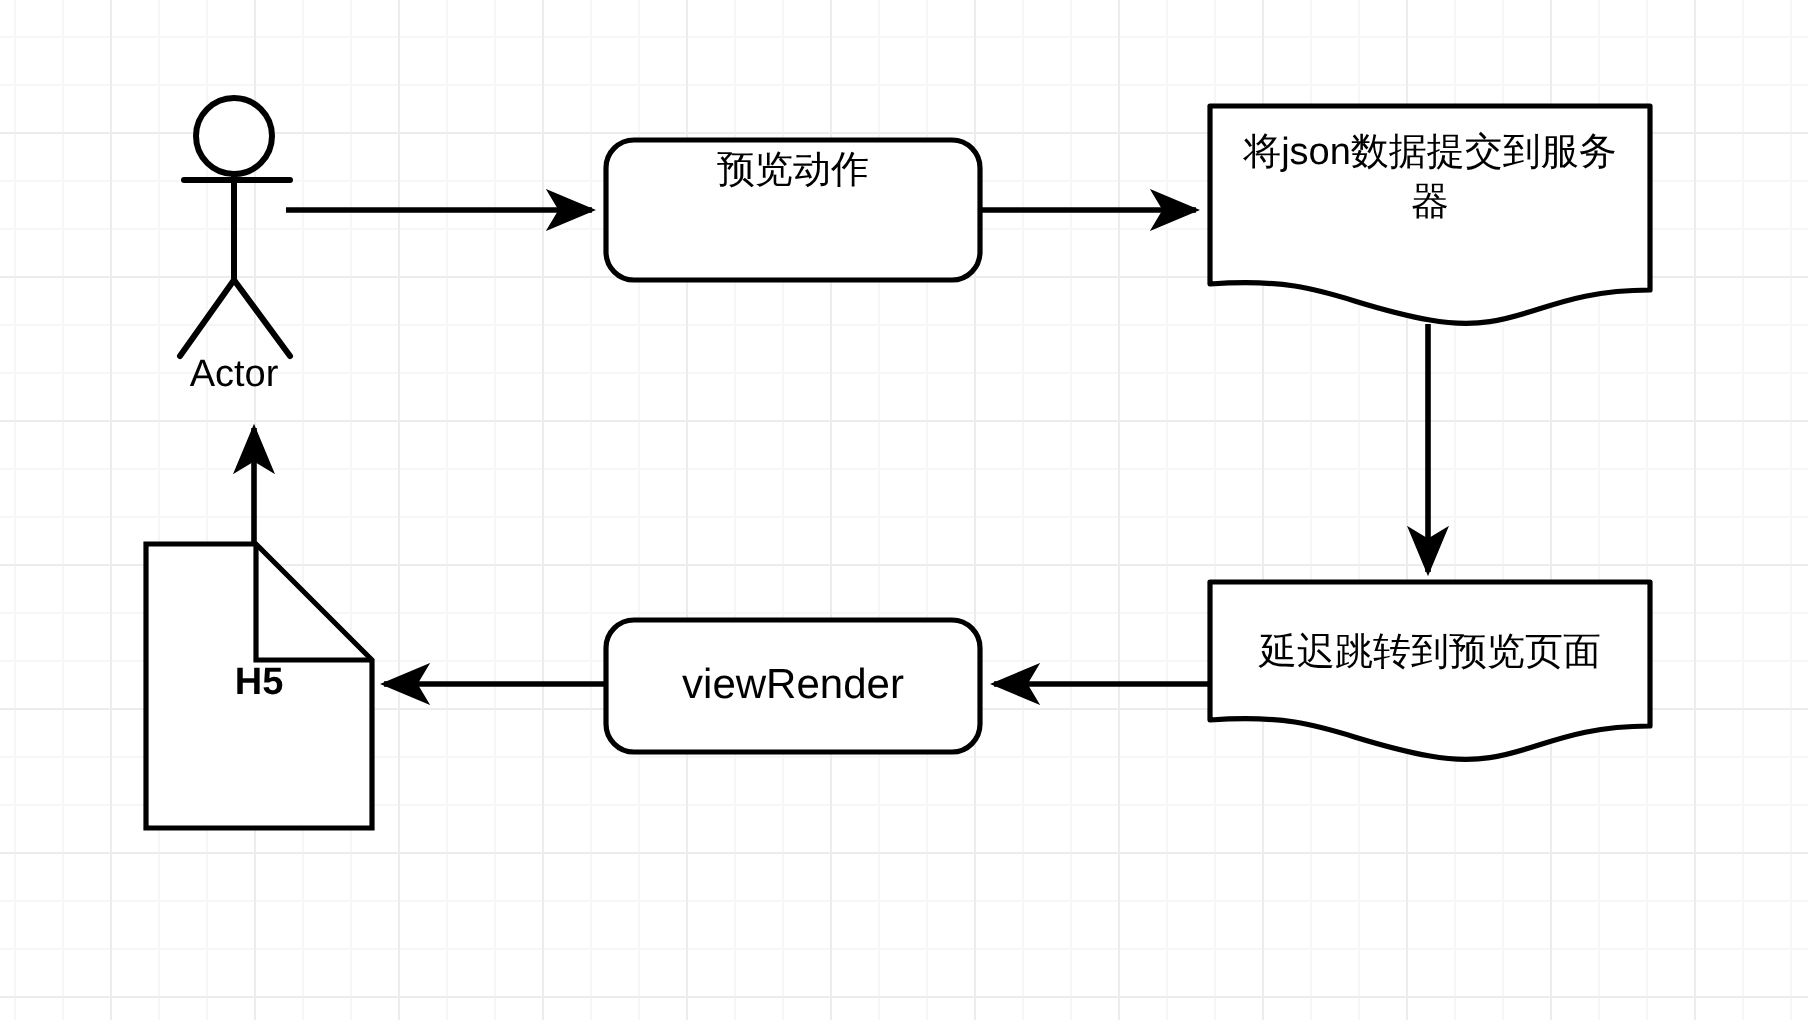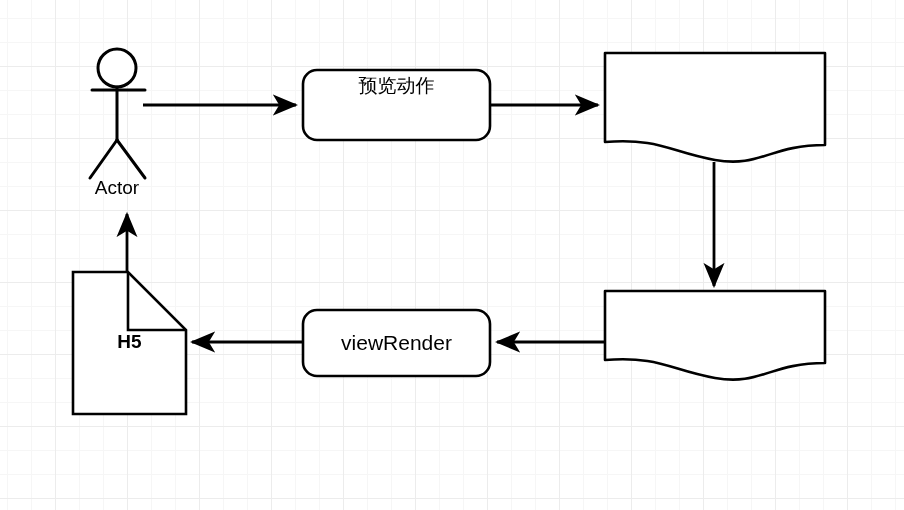--- a/index.html
+++ b/index.html
@@ -104,19 +104,21 @@
       <line x1="303" y1="342" x2="192" y2="342" marker-end="url(#arrowhead)"></line>
 
       <line x1="127" y1="272" x2="127" y2="214" marker-end="url(#arrowhead)"></line>
     </g>
   </svg>
 
   <div class="node-label label-actor" style="left:77px; top:176px; width:80px; height:24px;">Actor</div>
 
   <div class="node-label label-cjk" style="left:303px; top:58px; width:187px; height:56px;">预览动作</div>
 
+  <div class="node-label label-cjk" style="left:613px; top:57px; width:204px; height:66px;">将json数据提交到服务器</div>
 
+  <div class="node-label label-cjk" style="left:607px; top:296px; width:216px; height:62px;">延迟跳转到预览页面</div>
 
   <div class="node-label label-latin" style="left:303px; top:310px; width:187px; height:66px;">viewRender</div>
 
   <div class="node-label label-h5" style="left:73px; top:325px; width:113px; height:34px;font-weight:bold;">H5</div>
 
 </div>
 
 </body></html>

